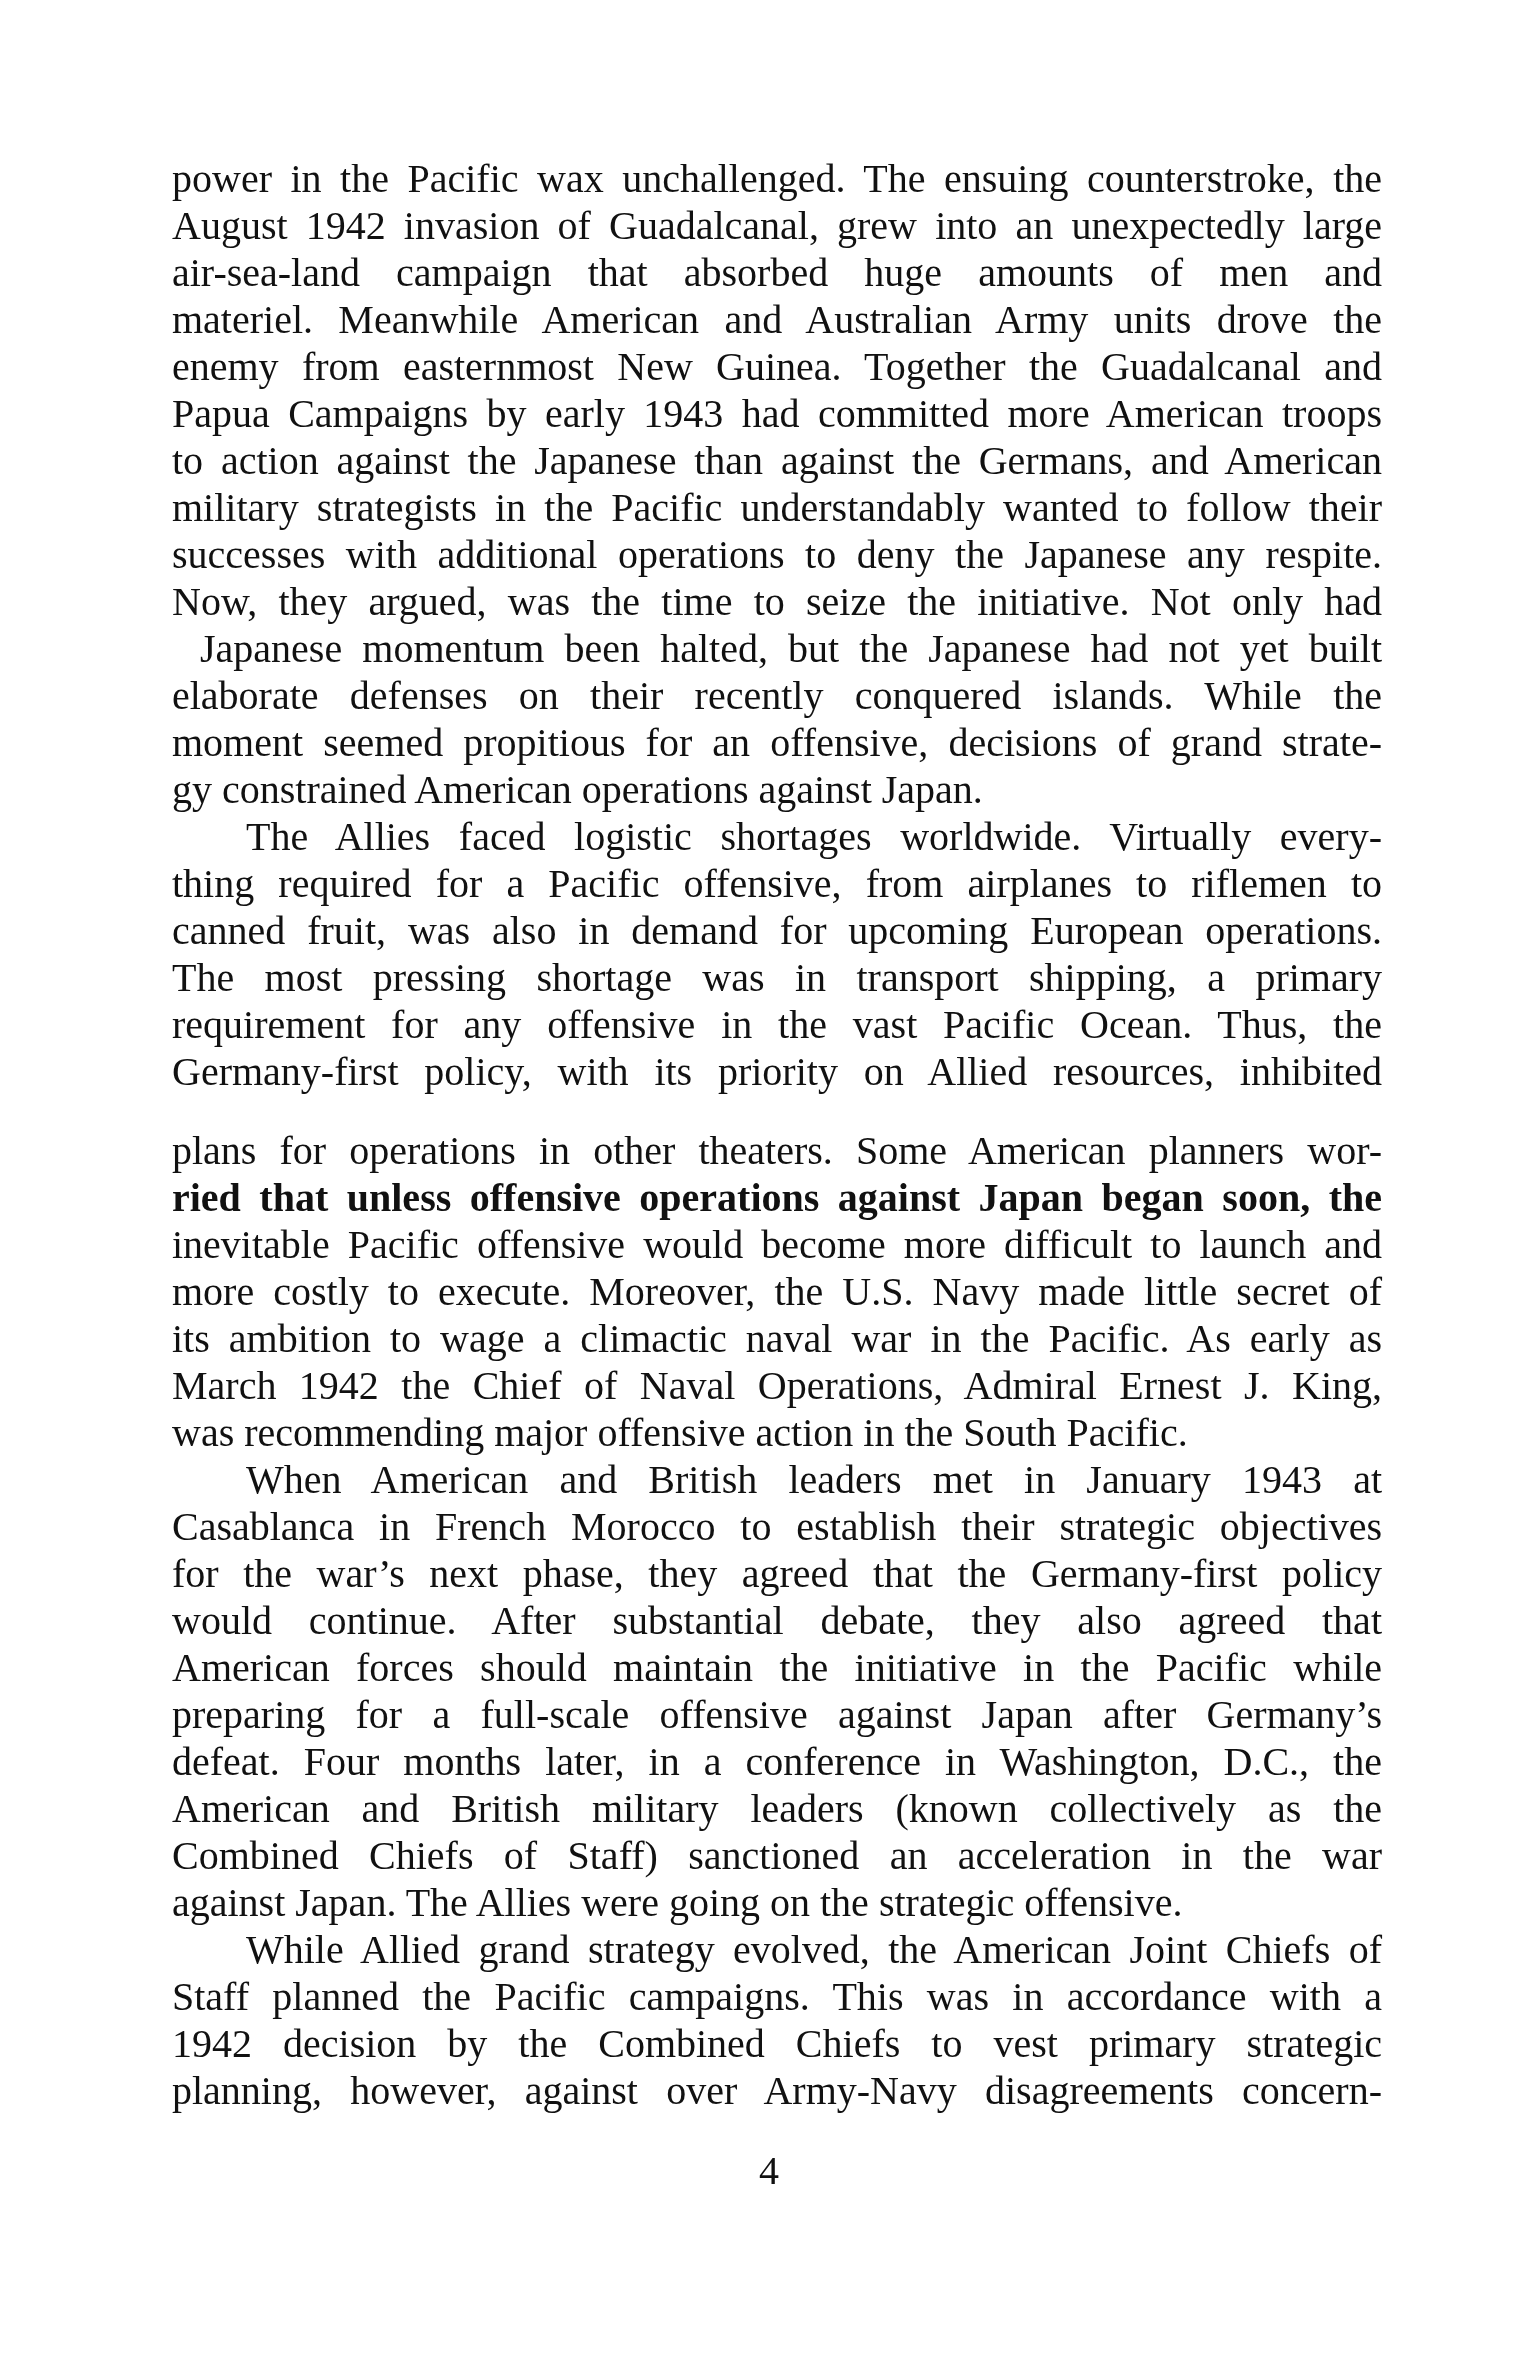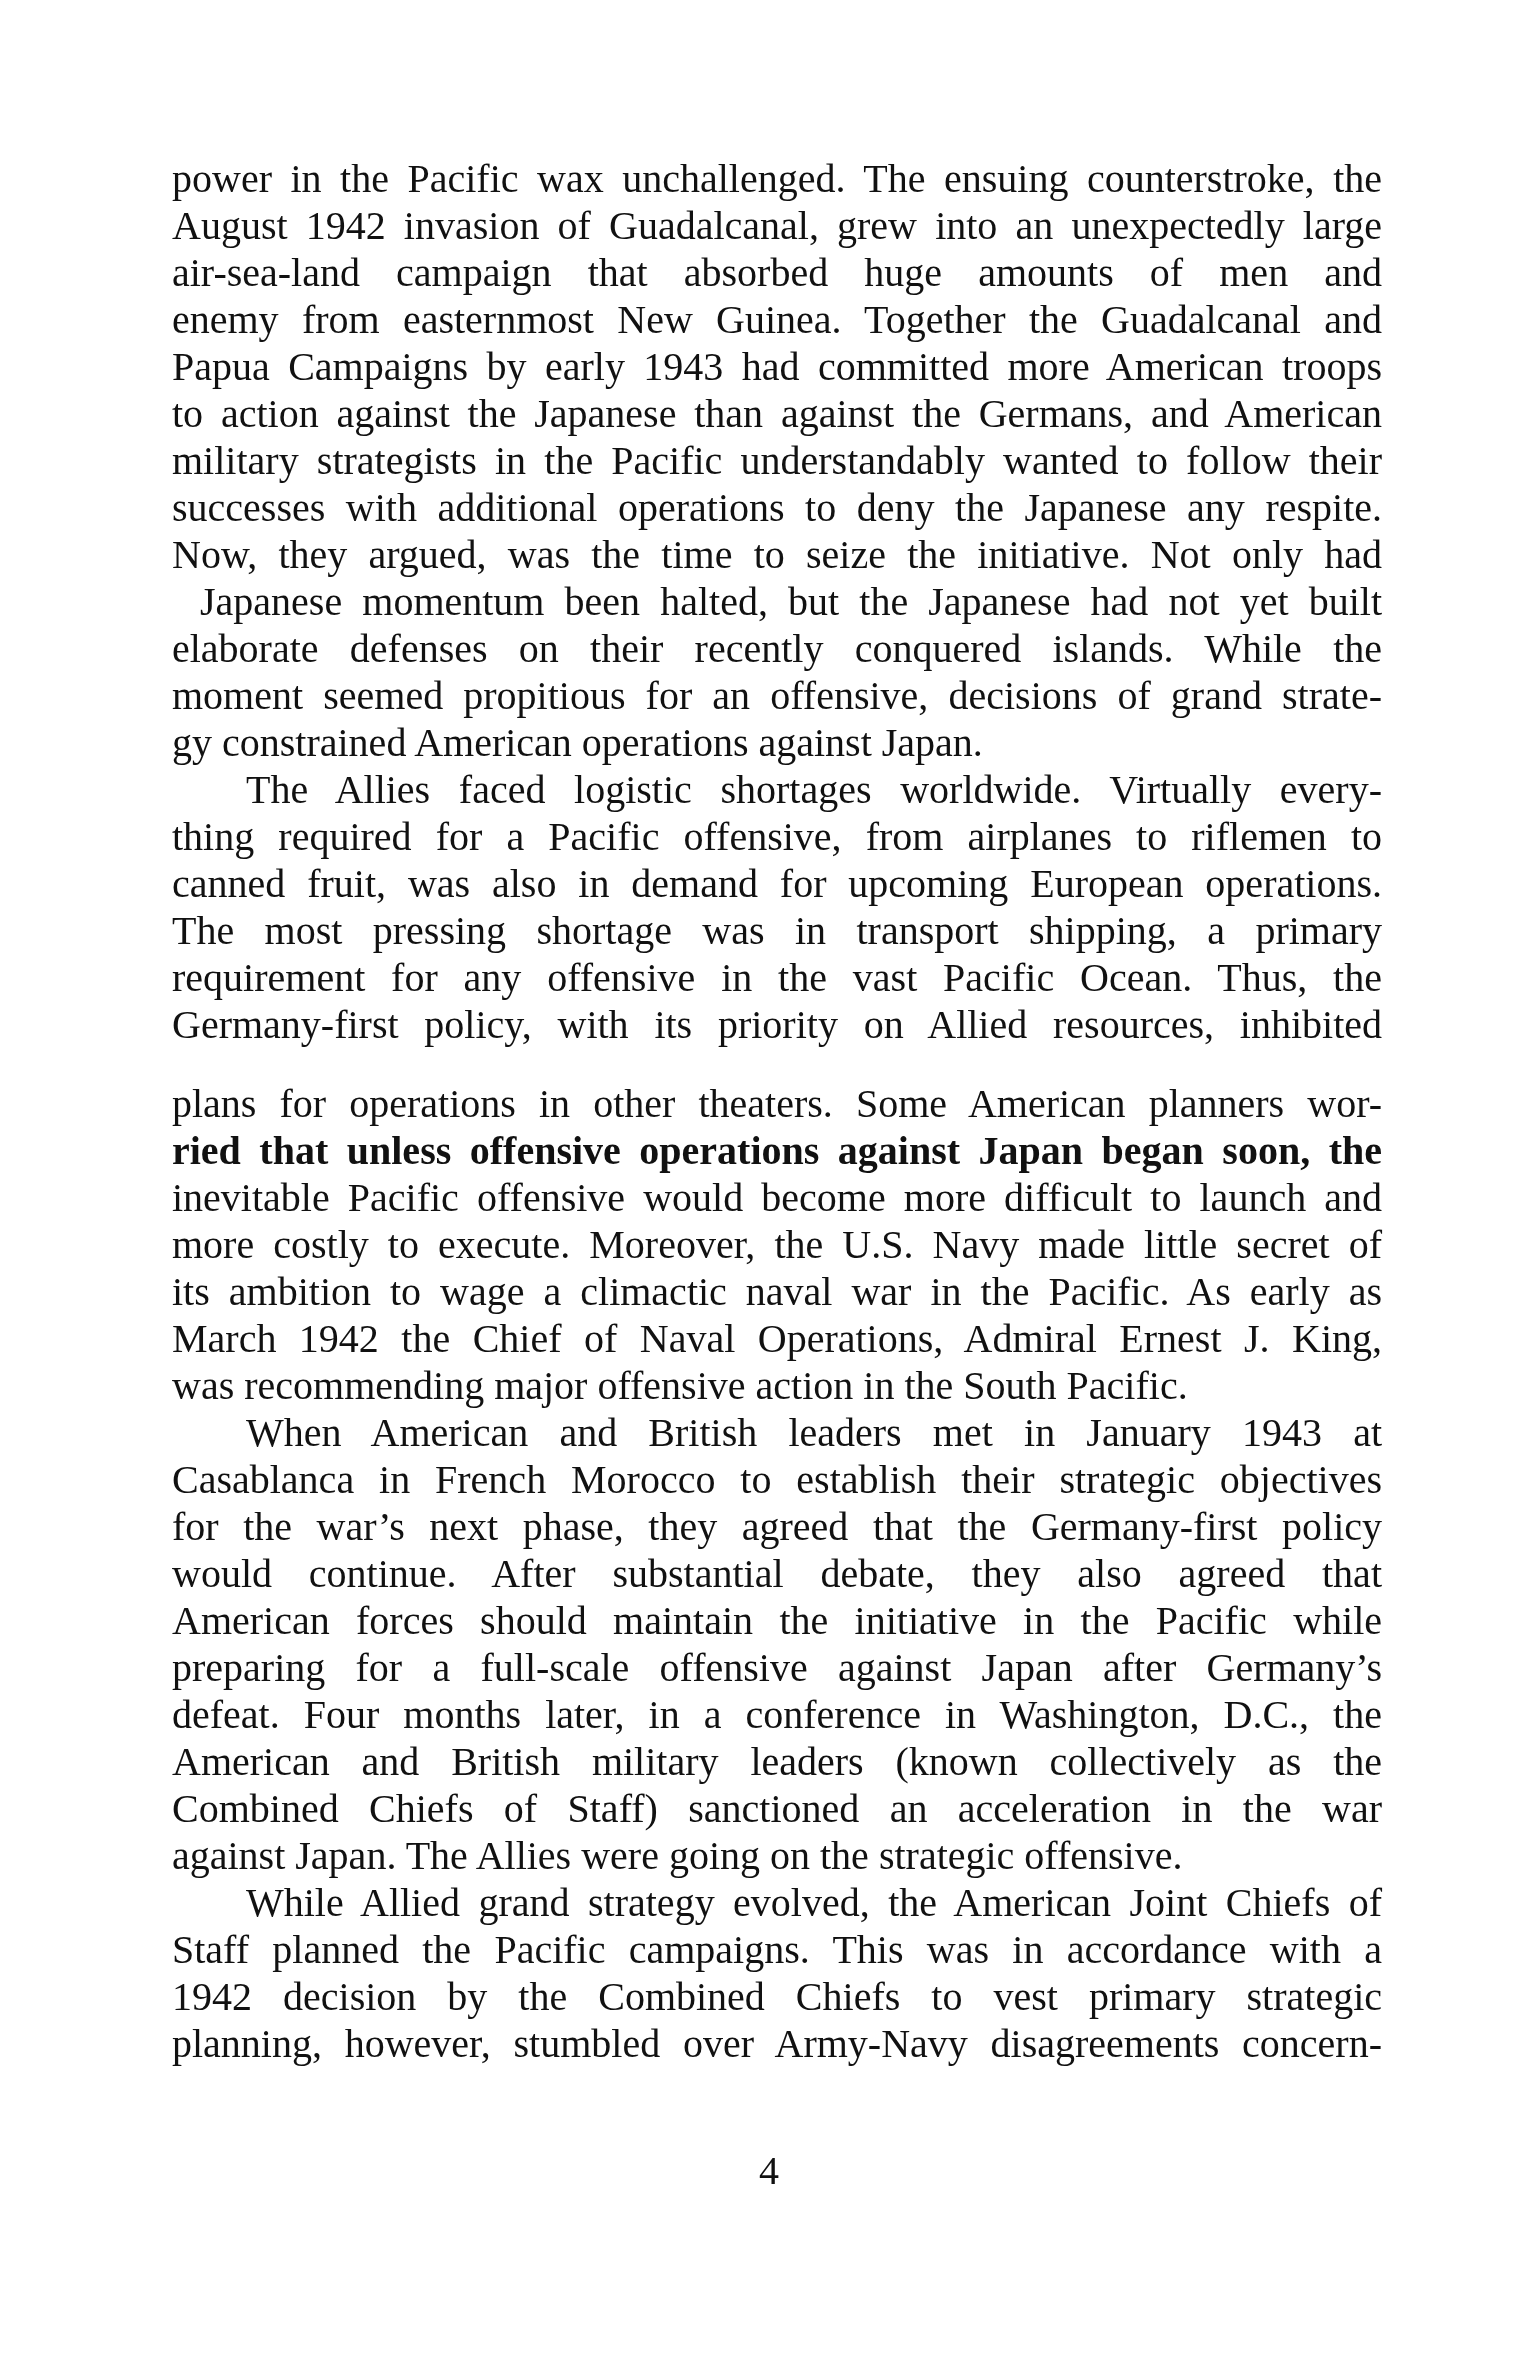--- a/index.html
+++ b/index.html
@@ -50,20 +50,21 @@
   </style>
 </head>
 <body>
 
 <div class="page">
 
   <div class="paragraph">
     <span class="line" style="white-space: normal;">power in the Pacific wax unchallenged. The ensuing counterstroke, the</span>
     <span class="line" style="white-space: normal;">August 1942 invasion of Guadalcanal, grew into an unexpectedly large</span>
     <span class="line" style="white-space: normal;">air-sea-land campaign that absorbed huge amounts of men and</span>
+    <span class="line" style="white-space: normal;">materiel. Meanwhile American and Australian Army units drove the</span>
     <span class="line" style="white-space: normal;">enemy from easternmost New Guinea. Together the Guadalcanal and</span>
     <span class="line" style="white-space: normal;">Papua Campaigns by early 1943 had committed more American troops</span>
     <span class="line" style="white-space: normal;">to action against the Japanese than against the Germans, and American</span>
     <span class="line" style="white-space: normal;">military strategists in the Pacific understandably wanted to follow their</span>
     <span class="line" style="white-space: normal;">successes with additional operations to deny the Japanese any respite.</span>
     <span class="line" style="white-space: normal;">Now, they argued, was the time to seize the initiative. Not only had</span>
     <span class="line" style="white-space: normal; margin-left: 28px;">Japanese momentum been halted, but the Japanese had not yet built</span>
     <span class="line" style="white-space: normal;">elaborate defenses on their recently conquered islands. While the</span>
     <span class="line" style="white-space: normal;">moment seemed propitious for an offensive, decisions of grand strate-</span>
     <span class="line last" style="white-space: normal;">gy constrained American operations against Japan.</span>
@@ -95,19 +96,19 @@
     <span class="line" style="white-space: normal;">defeat. Four months later, in a conference in Washington, D.C., the</span>
     <span class="line" style="white-space: normal;">American and British military leaders (known collectively as the</span>
     <span class="line" style="white-space: normal;">Combined Chiefs of Staff) sanctioned an acceleration in the war</span>
     <span class="line last" style="white-space: normal;">against Japan. The Allies were going on the strategic offensive.</span>
   </div>
 
   <div class="paragraph">
     <span class="line indent" style="white-space: normal;">While Allied grand strategy evolved, the American Joint Chiefs of</span>
     <span class="line" style="white-space: normal;">Staff planned the Pacific campaigns. This was in accordance with a</span>
     <span class="line" style="white-space: normal;">1942 decision by the Combined Chiefs to vest primary strategic</span>
-    <span class="line" style="white-space: normal;">planning, however, stumbled over Army-Navy disagreements concern-</span>
+    <span class="line" style="white-space: normal;">planning, however, against over Army-Navy disagreements concern-</span>
   </div>
 
 </div>
 
 <div class="page-number">4</div>
 
 
 </body></html>

